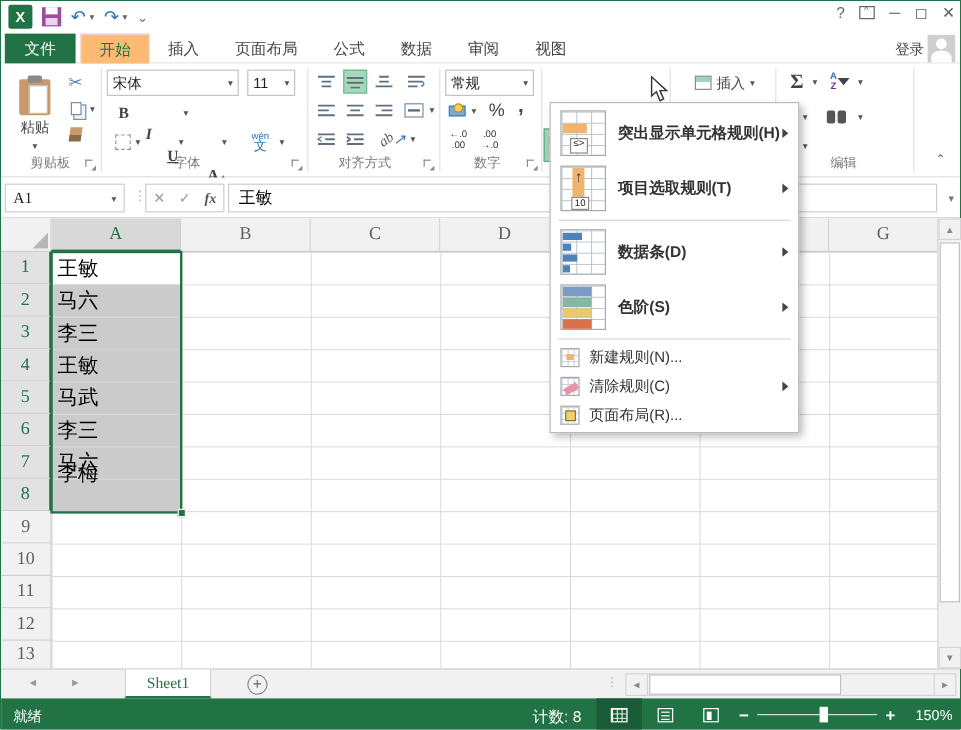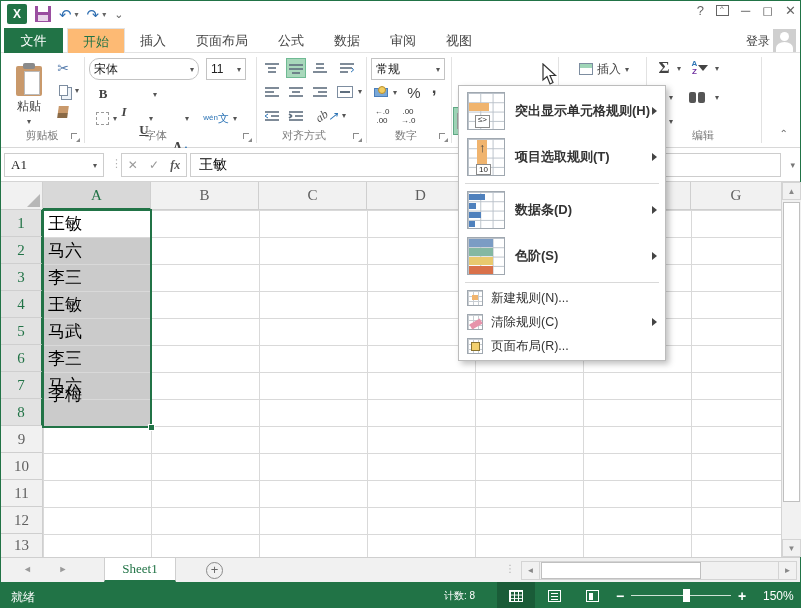--- a/index.html
+++ b/index.html
@@ -142,21 +142,21 @@
               color:#666; font-size:13px; line-height:14px; text-align:center; }
   .hdots { position:absolute; left:504px; top:5px; color:#b0b0b0; font-size:10px; }
   .hscroll { position:absolute; left:520px; top:3px; width:276px; height:19px; background:#f1f1f1; border:1px solid #d4d4d4; }
   .hscroll .lt,.hscroll .rt { position:absolute; top:0; width:18px; height:17px; color:#888; font-size:8px; display:flex; align-items:center; justify-content:center; }
   .hscroll .lt { left:0; border-right:1px solid #d4d4d4; } .hscroll .rt { right:0; border-left:1px solid #d4d4d4; }
   .hscroll .thumb { position:absolute; left:19px; top:0; width:160px; height:17px; background:#fff; border:1px solid #c0c0c0; }
 
   
   .statusbar { position:absolute; left:0; top:581px; width:100%; height:27px; background:#217346; color:#fff; }
   .sb-ready { position:absolute; left:10px; top:7px; font-size:12px; }
-  .sb-count { position:absolute; left:443px; top:7px; font-size:10px; }
+  .sb-count { position:absolute; left:443px; top:7px; font-size:13px; }
   .viewbtns { position:absolute; left:496px; top:0; display:flex; height:27px; }
   .vbtn { width:38px; height:27px; display:flex; align-items:center; justify-content:center; }
   .vbtn.sel { background:#1a5c38; }
   .vgrid { width:14px; height:12px; border:1px solid #fff;
     background-image:linear-gradient(to right,#fff 1px,transparent 1px),linear-gradient(to bottom,#fff 1px,transparent 1px);
     background-size:4px 3.6px; }
   .vpage { width:13px; height:12px; border:1px solid #fff; position:relative; }
   .vpage:before { content:""; position:absolute; left:2px; top:2px; right:2px; height:1px; background:#fff; box-shadow:0 3px 0 #fff, 0 6px 0 #fff; }
   .vbreak { width:13px; height:12px; border:1px solid #fff; position:relative; }
   .vbreak:before { content:""; position:absolute; left:2px; top:2px; width:4px; height:7px; background:#fff; }
@@ -221,21 +221,21 @@
       <span style="display:inline-block;width:9px;height:11px;border:1px solid #7d8da0;background:#fff;box-shadow:3px 3px 0 #eef3f8,3px 3px 0 1px #7d8da0;"></span>
     </div>
     <span class="dda" style="position:absolute;left:74px;top:33px;">▾</span>
     <div class="rbtn" style="left:52px;top:50px;width:20px;height:18px;">
       <span style="display:inline-block;width:10px;height:12px;background:linear-gradient(#c9996b 55%,#8a6a46 55%);transform:skewX(-8deg);"></span>
     </div>
     <div class="glabel" style="left:6px;width:70px;">剪贴板</div>
     <div class="launcher" style="left:70px;"></div>
     <div class="gsep" style="left:83px;"></div>
 
-    <div class="combo" style="left:88px;top:5px;width:110px;height:22px;border-radius:10px;">
+    <div class="combo" style="left:88px;top:5px;width:110px;height:22px;">
       <span>宋体</span>
         <span class="dda">▾</span>
     </div>
     <div class="combo" style="left:205px;top:5px;width:40px;height:22px;">
       <span>11</span>
         <span class="dda">▾</span>
     </div>
     <div class="rbtn chip-btn" style="left:94px;top:32px;width:16px;height:18px;">
         <span>B</span>
       </div>
@@ -264,21 +264,21 @@
           <path d="M11 5 q3 3 0 5" stroke="#2e75b6" fill="none"></path>
         </svg>
       <span class="chip" style="background:#ffff00;"></span>
     </div>
     <span class="dda" style="position:absolute;left:148px;top:61px;">▾</span>
     <div class="rbtn chip-btn" style="left:164px;top:56px;width:18px;height:18px;">
       <span>A</span>
       <span class="chip" style="background:#ff0000;left:2px;"></span>
     </div>
     <span class="dda" style="position:absolute;left:184px;top:61px;">▾</span>
-    <div class="rbtn" style="left:204px;top:54px;width:24px;height:22px;line-height:8px;justify-content:flex-end;">
+    <div class="rbtn" style="left:204px;top:54px;width:24px;height:22px;flex-direction:column;line-height:8px;">
       <span style="font-size:8px;color:#2e75b6;">wén</span>
       <span style="font-size:11px;color:#2e75b6;">文</span>
     </div>
     <span class="dda" style="position:absolute;left:232px;top:61px;">▾</span>
     <div class="glabel" style="left:120px;width:70px;">字体</div>
     <div class="launcher" style="left:242px;"></div>
     <div class="gsep" style="left:255px;"></div>
 
     <div class="rbtn" style="left:261px;top:5px;width:20px;height:20px;">
       <svg class="lines-ic" width="16" height="12">

